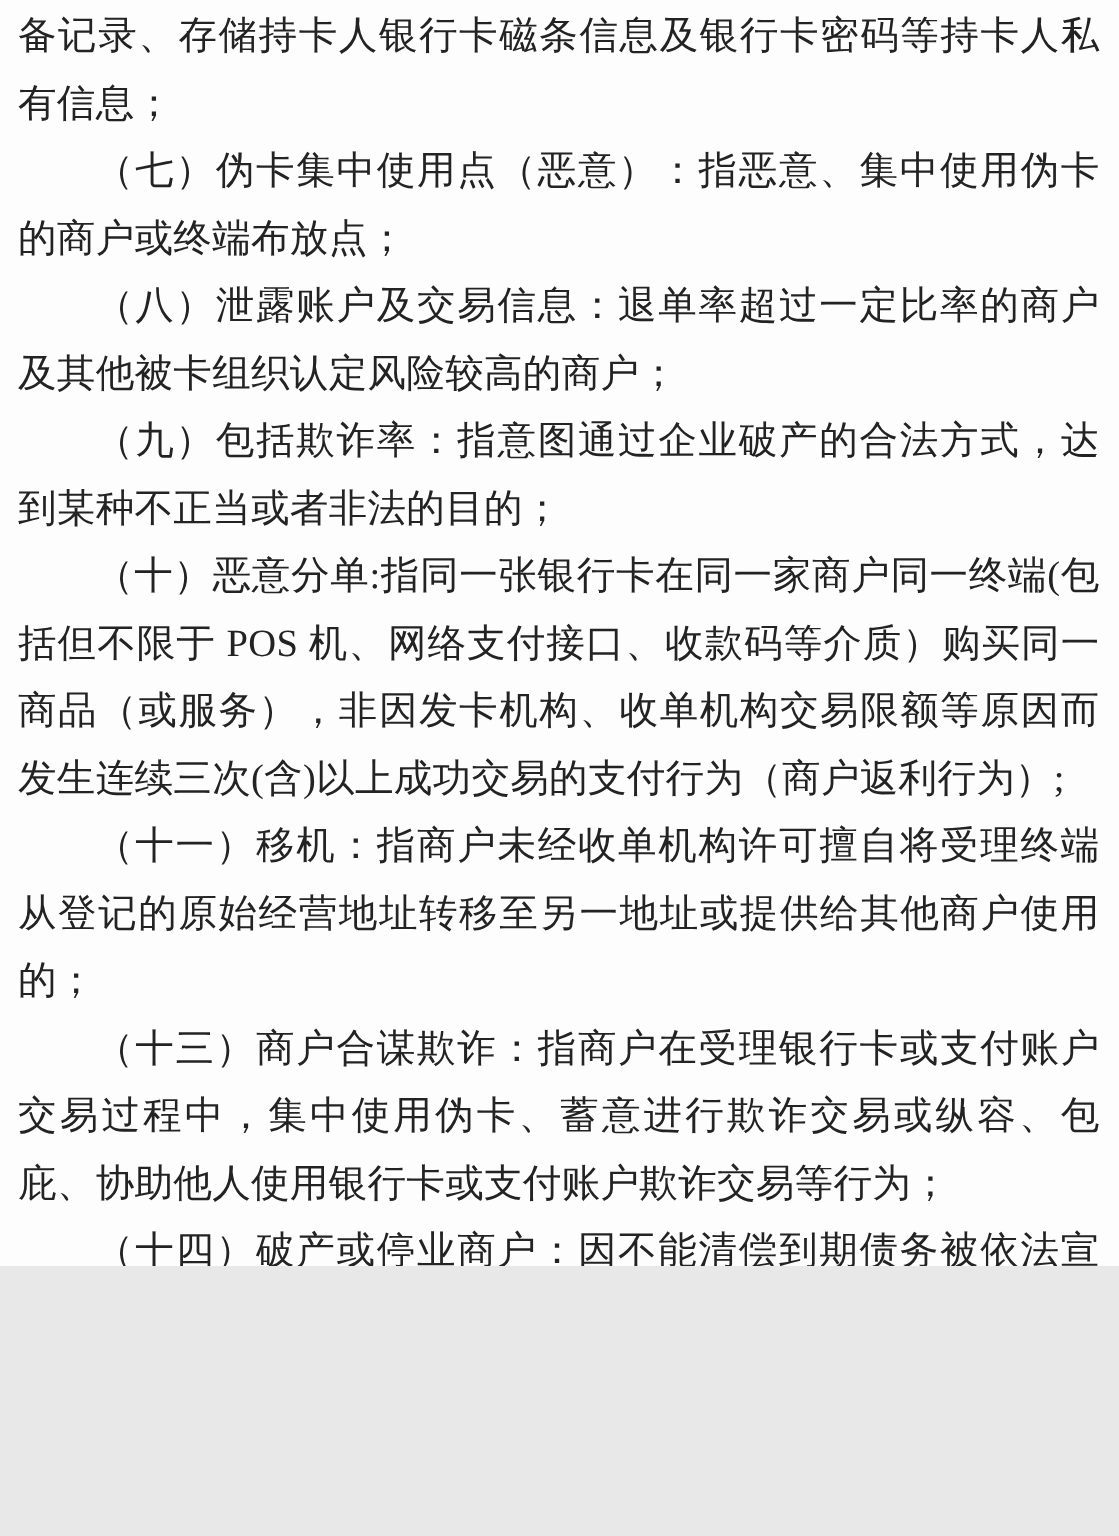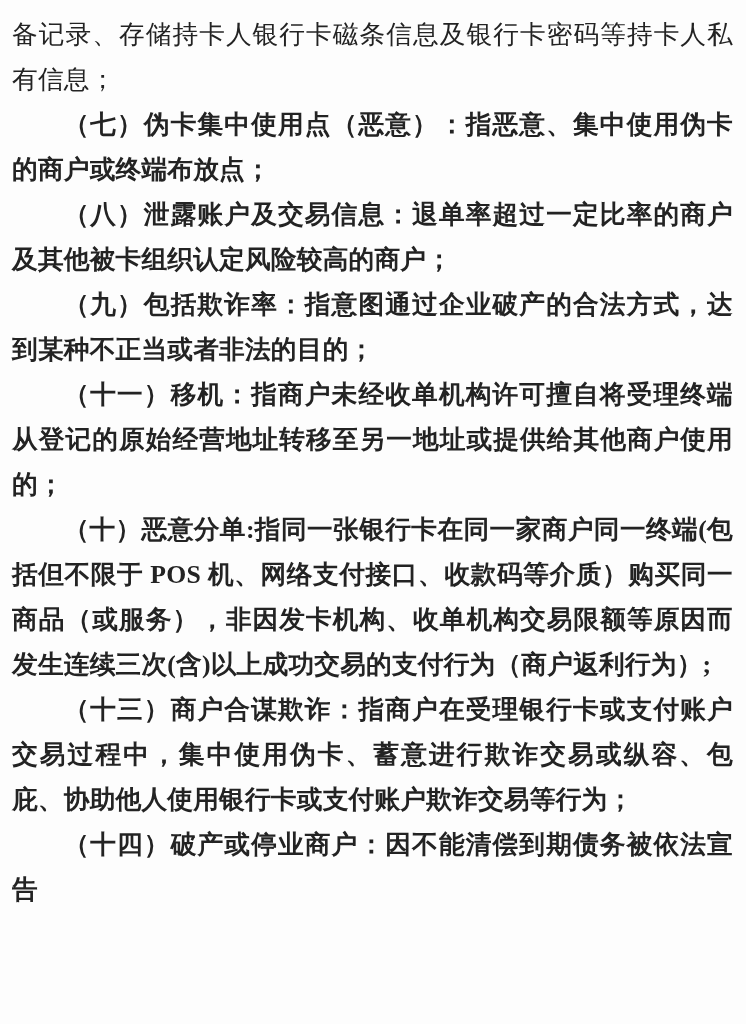--- a/index.html
+++ b/index.html
@@ -3,54 +3,53 @@
 <meta charset="utf-8">
 <style>
   html, body {
     margin: 0;
     padding: 0;
     background: #e8e8e8;
   }
   .page {
     position: relative;
     width: 746px;
-    height: 1024px;
+    height: 844px;
     margin: 0 auto;
     background: #fdfdfd;
     overflow: hidden;
     box-sizing: border-box;
-    padding: 12px 13px 0 12px;
+    padding: 1px 13px 0 12px;
   }
   .doc-body {
     font-family: "Liberation Serif", "DejaVu Serif", serif;
     font-size: 25.7px;
     line-height: 45px;
     color: #232323;
     text-align: justify;
     letter-spacing: 0.2px;
   }
   .para {
     margin: 0;
     padding: 0;
     
     text-justify: inter-ideograph;
     word-break: break-all;
   }
   .para.indent {
     text-indent: 2em;
-    font-weight: bold;
   }
 </style>
 </head>
 <body>
 
 <div class="page">
   <div class="doc-body">
     <p class="para">备记录、存储持卡人银行卡磁条信息及银行卡密码等持卡人私有信息；</p>
     <p class="para indent">（七）伪卡集中使用点（恶意）：指恶意、集中使用伪卡的商户或终端布放点；</p>
     <p class="para indent">（八）泄露账户及交易信息：退单率超过一定比率的商户及其他被卡组织认定风险较高的商户；</p>
     <p class="para indent">（九）包括欺诈率：指意图通过企业破产的合法方式，达到某种不正当或者非法的目的；</p>
+    <p class="para indent">（十）恶意分单:指同一张银行卡在同一家商户同一终端(包括但不限于 POS 机、网络支付接口、收款码等介质）购买同一商品（或服务），非因发卡机构、收单机构交易限额等原因而发生连续三次(含)以上成功交易的支付行为（商户返利行为）;</p>
     <p class="para indent">（十一）移机：指商户未经收单机构许可擅自将受理终端从登记的原始经营地址转移至另一地址或提供给其他商户使用的；</p>
-    <p class="para indent">（十）恶意分单:指同一张银行卡在同一家商户同一终端(包括但不限于 POS 机、网络支付接口、收款码等介质）购买同一商品（或服务），非因发卡机构、收单机构交易限额等原因而发生连续三次(含)以上成功交易的支付行为（商户返利行为）;</p>
     <p class="para indent">（十三）商户合谋欺诈：指商户在受理银行卡或支付账户交易过程中，集中使用伪卡、蓄意进行欺诈交易或纵容、包庇、协助他人使用银行卡或支付账户欺诈交易等行为；</p>
     <p class="para indent">（十四）破产或停业商户：因不能清偿到期债务被依法宣告</p>
   </div>
 </div>
 
 </body></html>

